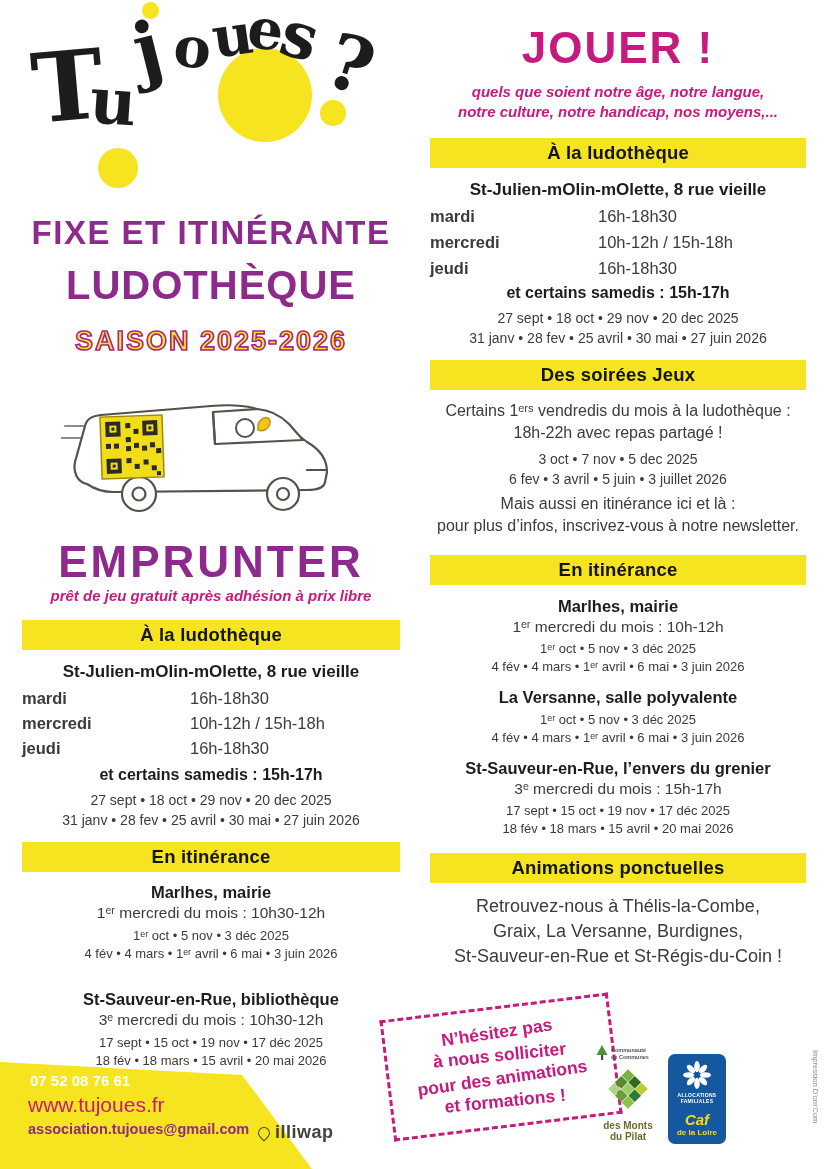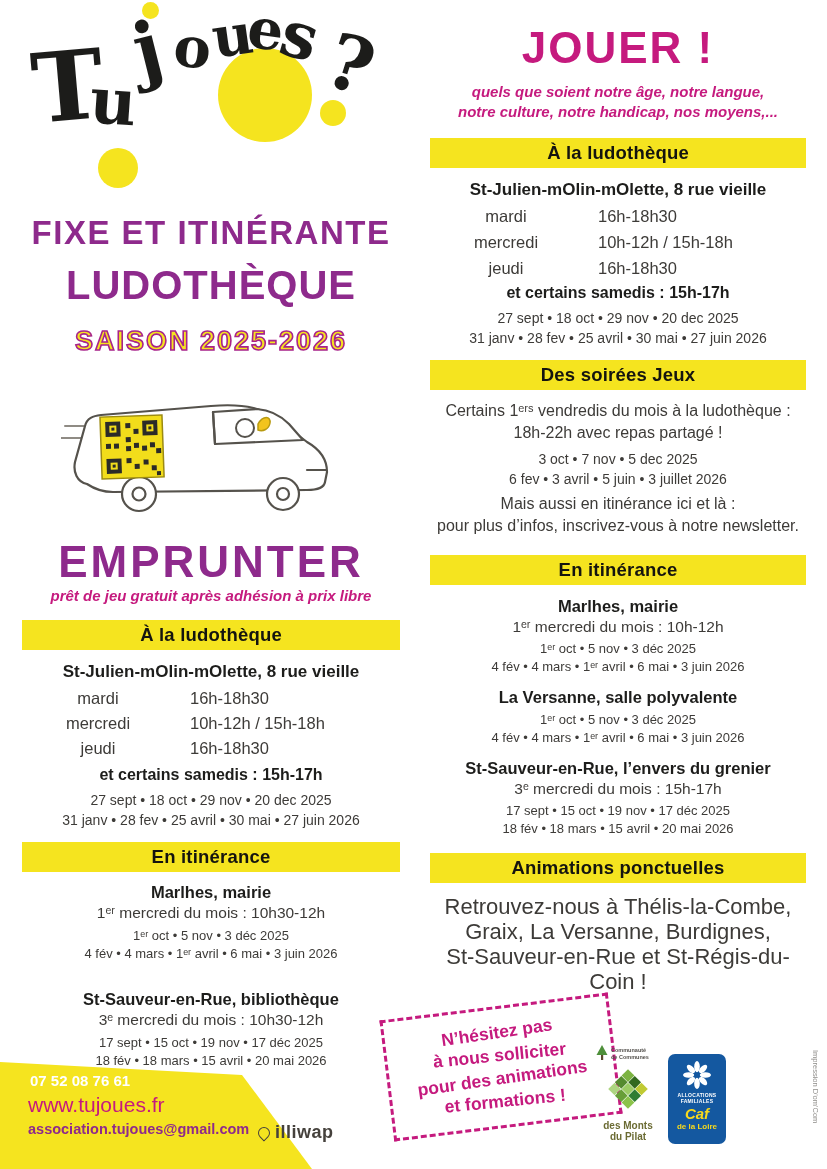--- a/index.html
+++ b/index.html
@@ -14,49 +14,49 @@
   .season{font-size:27px;line-height:30px;margin-top:20px;font-weight:800;text-align:center;color:#f5e41f;-webkit-text-stroke:1.6px #a8238b;letter-spacing:2px;}
   .van-wrap{margin:18px auto 0;width:300px;height:158px;}
   .emprunter{font-size:44px;line-height:48px;margin-top:6px;letter-spacing:3px;}
   .note{font-size:15px;line-height:20px;color:#c51a7e;font-style:italic;text-align:center;font-weight:600;}
   .jouer{font-size:44px;line-height:48px;margin-top:24px;color:#c51a7e;font-weight:800;text-align:center;letter-spacing:2px;}
   .sub{font-size:15px;line-height:20px;color:#c51a7e;font-style:italic;font-weight:600;text-align:center;}
   .addr{font-size:17px;font-weight:700;color:#1d1d1b;text-align:center;line-height:22px;margin-top:11px;}
   .sched{margin-top:3px;}
   .srow{display:flex;line-height:25px;font-size:16.5px;color:#3d3b38;}
   .c-right .srow{line-height:26px;}
-  .sday{width:152px;text-align:center;padding-right:16px;}
+  .sday{width:152px;text-align:left;padding-right:16px;font-weight:bold;}
   .sat{font-size:16px;font-weight:700;color:#1d1d1b;text-align:center;line-height:20px;margin-top:4px;}
   .d14{font-size:14px;color:#3d3b38;text-align:center;line-height:20px;}
   .d13{font-size:13px;color:#3d3b38;text-align:center;line-height:18px;}
   .place{font-size:16.5px;font-weight:700;color:#1d1d1b;text-align:center;line-height:21px;margin-top:11px;}
   .when{font-size:15.5px;color:#3d3b38;text-align:center;line-height:20px;}
   .body16{font-size:16px;color:#3d3b38;text-align:center;line-height:22px;}
-  .anim{font-size:22px;color:#3d3b38;text-align:center;line-height:25px;}
+  .anim{font-size:18px;color:#3d3b38;text-align:center;line-height:25px;}
   
   .logo-area{position:relative;height:206px;}
   .dot{position:absolute;background:#f5e41f;border-radius:50%;}
   .glyph{position:absolute;font-family:"DejaVu Serif",serif;font-weight:700;color:#1c1c1a;}
   
   .contact-shape{position:absolute;left:0;top:1053px;width:312px;height:116px;background:#f5e41f;clip-path:polygon(0px 9px,242px 22px,312px 116px,0px 116px);}
   .phone{position:absolute;left:30px;top:1072px;font-size:15px;font-weight:700;color:#ffffff;}
   .web{position:absolute;left:28px;top:1093px;font-size:21px;font-weight:400;color:#c51a7e;}
   .email{position:absolute;left:28px;top:1121px;font-size:14.5px;font-weight:700;color:#8e2a8c;}
   .illiwap{position:absolute;left:258px;top:1122px;font-size:18px;font-weight:800;color:#45413c;letter-spacing:.5px;display:flex;align-items:center;gap:5px;}
   .illiwap .pin{width:10px;height:10px;background:#f5e41f;border:1.5px solid #45413c;border-radius:50% 50% 50% 0;transform:rotate(-45deg);}
   
   .stamp{position:absolute;left:386px;top:1006px;width:212px;padding:12px 6px;border:3px dashed #c51a7e;transform:rotate(-7deg);background:#ffffff;}
   .stamp .sline{font-size:17.5px;font-weight:800;color:#c51a7e;text-align:center;line-height:23px;}
   .stamp .sline:nth-child(odd){transform:rotate(-1.2deg);}
   .stamp .sline:nth-child(even){transform:rotate(1.2deg);}
   
   .pilat{position:absolute;left:594px;top:1044px;width:68px;height:102px;}
   .caf{position:absolute;left:668px;top:1054px;width:58px;height:90px;background:#1458a0;border-radius:7px;display:flex;flex-direction:column;align-items:center;padding-top:7px;box-sizing:border-box;}
   .caf-alloc{font-size:5px;color:#ffffff;letter-spacing:.3px;margin-top:3px;text-align:center;font-weight:700;width:52px;}
-  .caf-name{font-size:15px;font-weight:800;color:#f8d91c;font-style:italic;line-height:15px;margin-top:2px;}
+  .caf-name{font-size:15px;font-weight:800;color:#f8d91c;font-style:italic;line-height:15px;margin-top:8px;}
   .caf-region{font-size:8px;font-weight:700;color:#f8d91c;margin-top:1px;}
   .smm{position:absolute;left:736px;top:1044px;width:60px;height:100px;background:#f5e41f;border-radius:5px;display:flex;flex-direction:column;align-items:center;padding-top:7px;box-sizing:border-box;}
   .smm-text{font-size:9px;font-weight:800;color:#1d1d1b;line-height:10.5px;margin-top:4px;width:48px;}
   .printer{position:absolute;left:811px;top:1050px;font-size:7.5px;color:#8f8d8a;writing-mode:vertical-rl;}
 </style>
 </head>
 <body>
 
 <div class="page">
 

